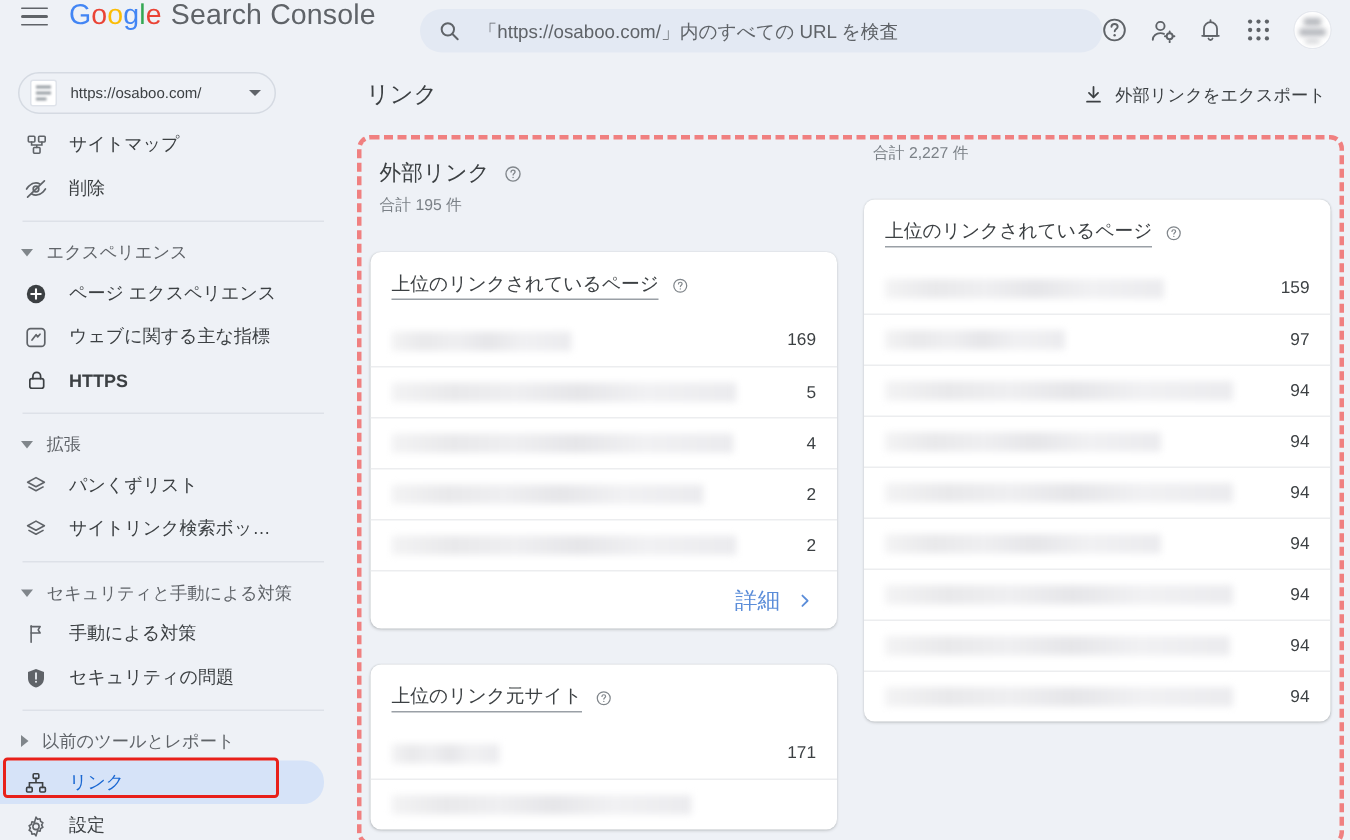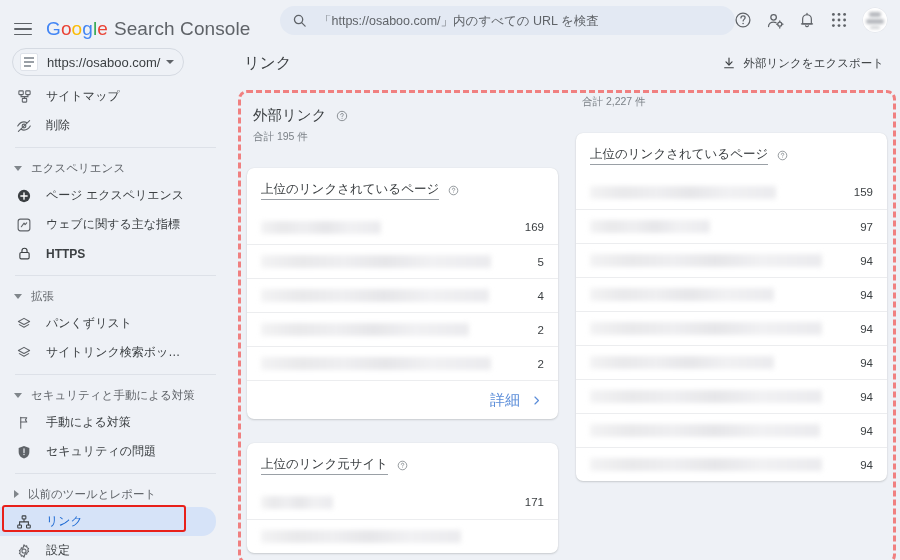--- a/index.html
+++ b/index.html
@@ -23,21 +23,21 @@
   }
 
   
   .topbar {
     position: absolute;
     top: 0; left: 0;
     width: 900px;
     height: 40px;
     background: #eef1f6;
     display: flex;
-    align-items: flex-end;
+    align-items: flex-start;
     z-index: 20;
   }
   .hamburger {
     width: 22px;
     height: 22px;
     margin-left: 14px;
     margin-right: 10px;
     display: flex;
     flex-direction: column;
     justify-content: center;
@@ -164,21 +164,21 @@
     border: 1px solid #dfe3ea;
     border-radius: 2px;
     position: relative;
     overflow: hidden;
     flex: 0 0 auto;
   }
   .prop-thumb i {
     position: absolute; display:block; background:#9aa0a6; filter: blur(.6px);
   }
   .prop-url {
-    font-size: 13px;
+    font-size: 10px;
     color: #3c4043;
     margin-left: 9px;
     flex: 1 1 auto;
     white-space: nowrap;
     overflow: hidden;
   }
   .caret-down {
     width: 0; height: 0;
     border-left: 4px solid transparent;
     border-right: 4px solid transparent;

